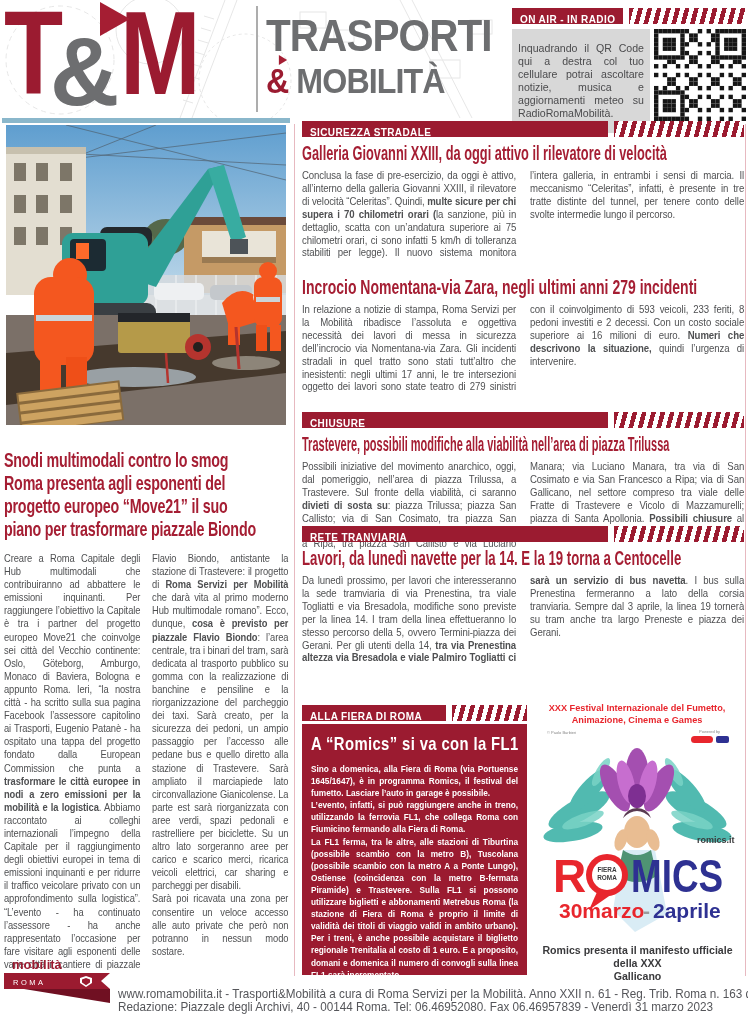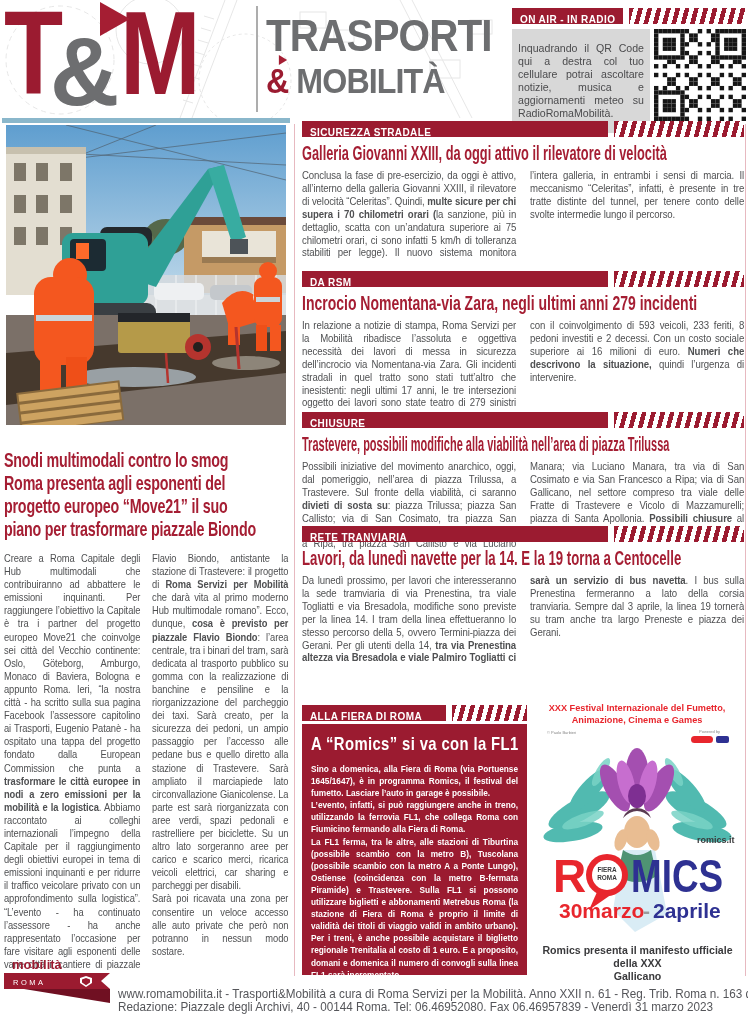--- a/index.html
+++ b/index.html
@@ -420,24 +420,20 @@
   <section class="sec" style="top:121px;">
     <div class="bar">
       <span class="bar-label" style="width:290px;">SICUREZZA STRADALE</span>
       <span class="bar-hatch"></span>
     </div>
     <div class="sec-head" style="transform:scaleX(.64);">Galleria Giovanni XXIII, da oggi attivo il rilevatore di velocità</div>
     <div class="sec-body" style="height:94px;"><span>Conclusa la fase di pre-esercizio, da oggi è attivo, all’interno della galleria Giovanni XXIII, il rilevatore di velocità “Celeritas”. Quindi, </span><b>multe sicure per chi supera i 70 chilometri orari (</b><span>la sanzione, più in dettaglio, scatta con un’andatura superiore ai 75 chilometri orari, ci sono infatti 5 km/h di tolleranza stabiliti per legge). Il nuovo sistema monitora l’intera galleria, in entrambi i sensi di marcia. Il meccanismo “Celeritas”, infatti, è presente in tre tratte distinte del tunnel, per tenere conto delle svolte intermedie lungo il percorso.</span></div>
   </section>
 
   <section class="sec" style="top:271px;">
-    <div class="bar">
-      <span class="bar-label" style="width:290px;">DA RSM</span>
-      <span class="bar-hatch"></span>
-    </div>
     <div class="sec-head" style="transform:scaleX(.70);">Incrocio Nomentana-via Zara, negli ultimi anni 279 incidenti</div>
     <div class="sec-body" style="height:94px;"><span>In relazione a notizie di stampa, Roma Servizi per la Mobilità ribadisce l’assoluta e oggettiva necessità dei lavori di messa in sicurezza dell’incrocio via Nomentana-via Zara. Gli incidenti stradali in quel tratto sono stati tutt’altro che inesistenti: negli ultimi 17 anni, le tre intersezioni oggetto dei lavori sono state teatro di 279 sinistri con il coinvolgimento di 593 veicoli, 233 feriti, 8 pedoni investiti e 2 decessi. Con un costo sociale superiore ai 16 milioni di euro. </span><b>Numeri che descrivono la situazione,</b><span> quindi l’urgenza di intervenire.</span></div>
   </section>
 
   <section class="sec" style="top:412px;">
     <div class="bar">
       <span class="bar-label" style="width:290px;">CHIUSURE</span>
       <span class="bar-hatch"></span>
     </div>
     <div class="sec-head" style="transform:scaleX(.55);">Trastevere, possibili modifiche alla viabilità nell’area di piazza Trilussa</div>

